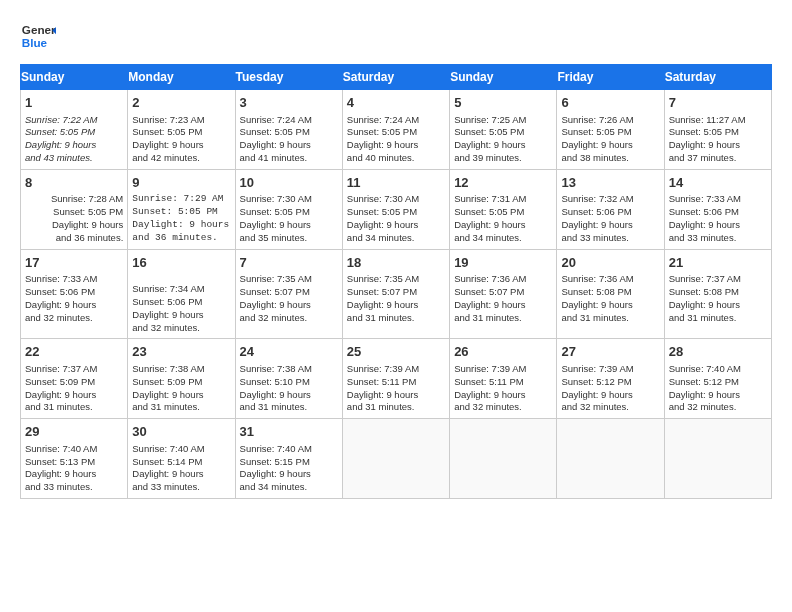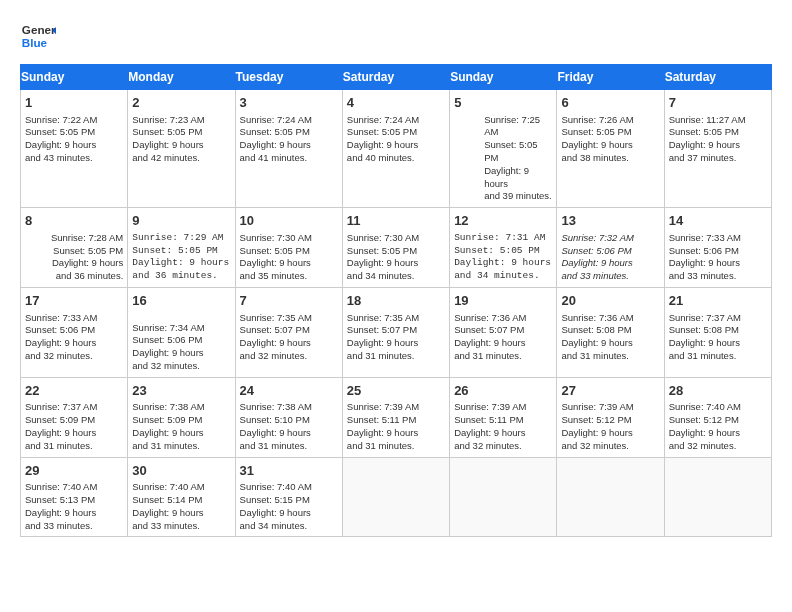--- a/index.html
+++ b/index.html
@@ -115,21 +115,21 @@
           <th>Saturday</th>
           <th>Sunday</th>
           <th>Friday</th>
           <th>Saturday</th>
         </tr>
     </thead>
     <tbody id="calendar-body">
     <tr>
           <td>
             <span class="day-num">1</span>
-            <div class="day-info" style="white-space: pre-line;">Sunrise: 7:22 AM
+            <div class="day-info" style="white-space: pre-line; font-style: italic;">Sunrise: 7:22 AM
 Sunset: 5:05 PM
 Daylight: 9 hours
 and 43 minutes.</div>
           </td>
           <td>
             <span class="day-num">2</span>
             <div class="day-info" style="white-space: pre-line;">Sunrise: 7:23 AM
 Sunset: 5:05 PM
 Daylight: 9 hours
 and 42 minutes.</div>
@@ -143,21 +143,21 @@
           </td>
           <td>
             <span class="day-num">4</span>
             <div class="day-info" style="white-space: pre-line;">Sunrise: 7:24 AM
 Sunset: 5:05 PM
 Daylight: 9 hours
 and 40 minutes.</div>
           </td>
           <td>
             <span class="day-num">5</span>
-            <div class="day-info" style="white-space: pre-line; margin-left: 30px;">Sunrise: 7:25 AM
+            <div class="day-info" style="white-space: pre-line;">Sunrise: 7:25 AM
 Sunset: 5:05 PM
 Daylight: 9 hours
 and 39 minutes.</div>
           </td>
           <td>
             <span class="day-num">6</span>
             <div class="day-info" style="white-space: pre-line;">Sunrise: 7:26 AM
 Sunset: 5:05 PM
 Daylight: 9 hours
 and 38 minutes.</div>
@@ -194,28 +194,28 @@
           </td>
           <td>
             <span class="day-num">11</span>
             <div class="day-info" style="white-space: pre-line;">Sunrise: 7:30 AM
 Sunset: 5:05 PM
 Daylight: 9 hours
 and 34 minutes.</div>
           </td>
           <td>
             <span class="day-num">12</span>
-            <div class="day-info" style="white-space: pre-line; font-family: Liberation Mono, monospace;">Sunrise: 7:31 AM
+            <div class="day-info" style="white-space: pre-line;">Sunrise: 7:31 AM
 Sunset: 5:05 PM
 Daylight: 9 hours
 and 34 minutes.</div>
           </td>
           <td>
             <span class="day-num">13</span>
-            <div class="day-info" style="white-space: pre-line; font-style: italic;">Sunrise: 7:32 AM
+            <div class="day-info" style="white-space: pre-line;">Sunrise: 7:32 AM
 Sunset: 5:06 PM
 Daylight: 9 hours
 and 33 minutes.</div>
           </td>
           <td>
             <span class="day-num">14</span>
             <div class="day-info" style="white-space: pre-line;">Sunrise: 7:33 AM
 Sunset: 5:06 PM
 Daylight: 9 hours
 and 33 minutes.</div>

